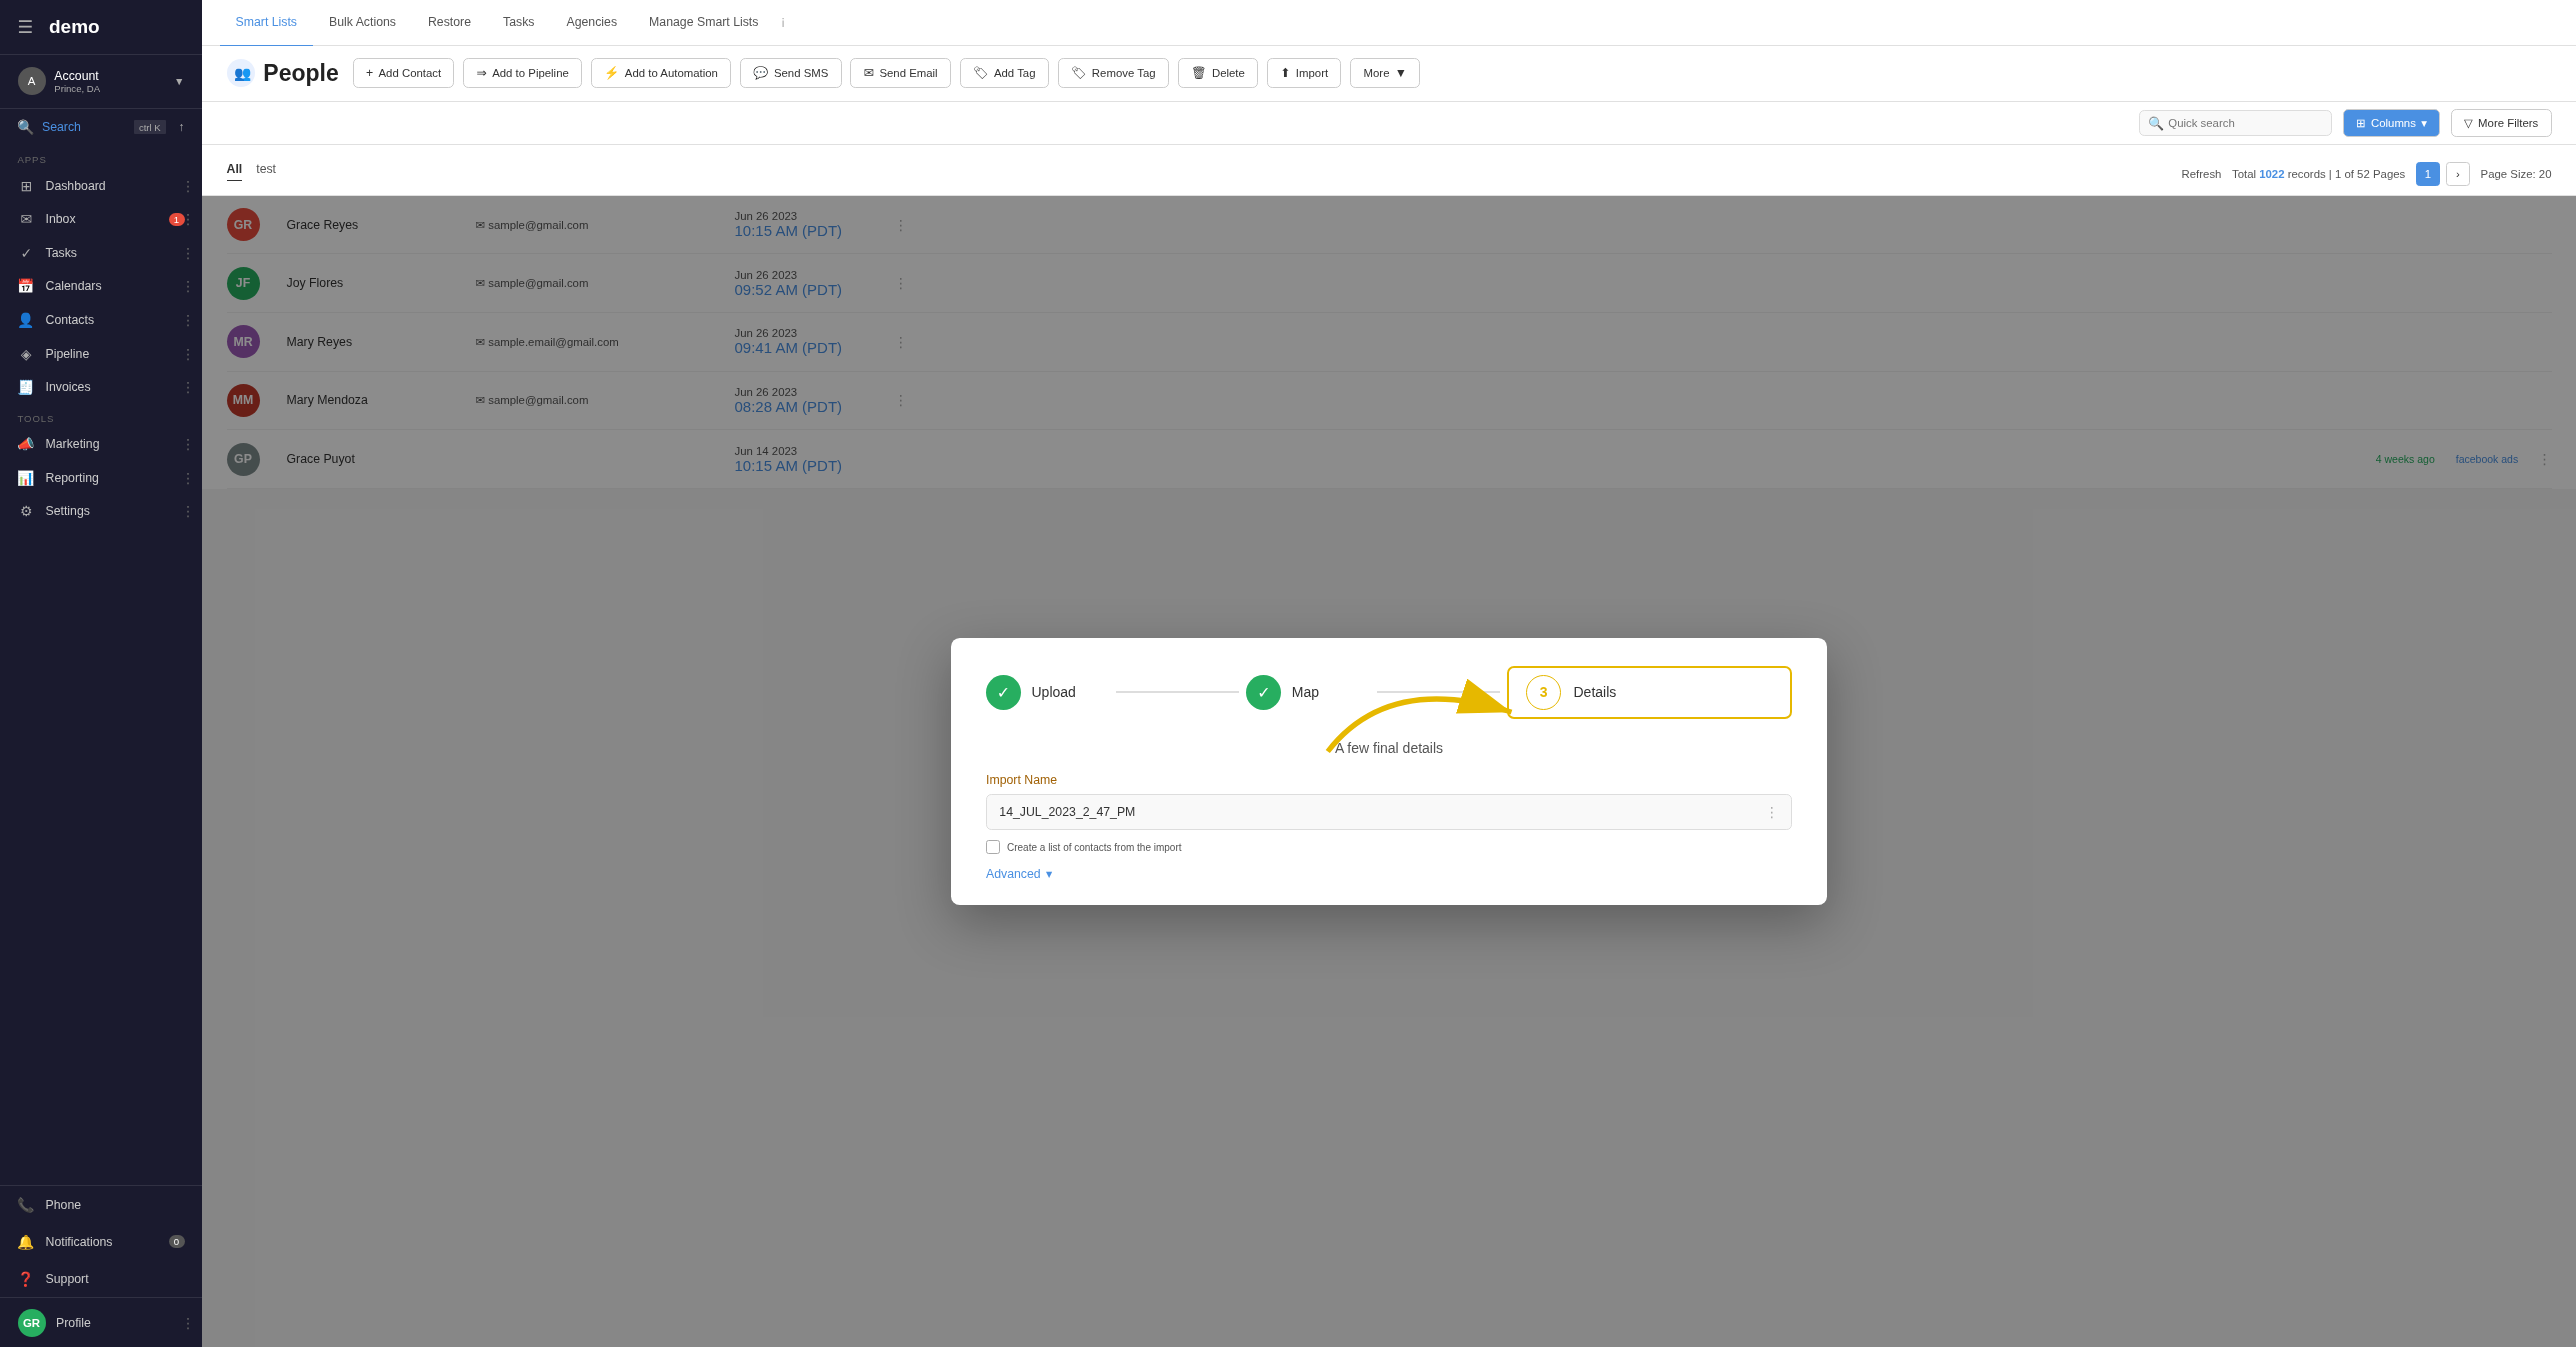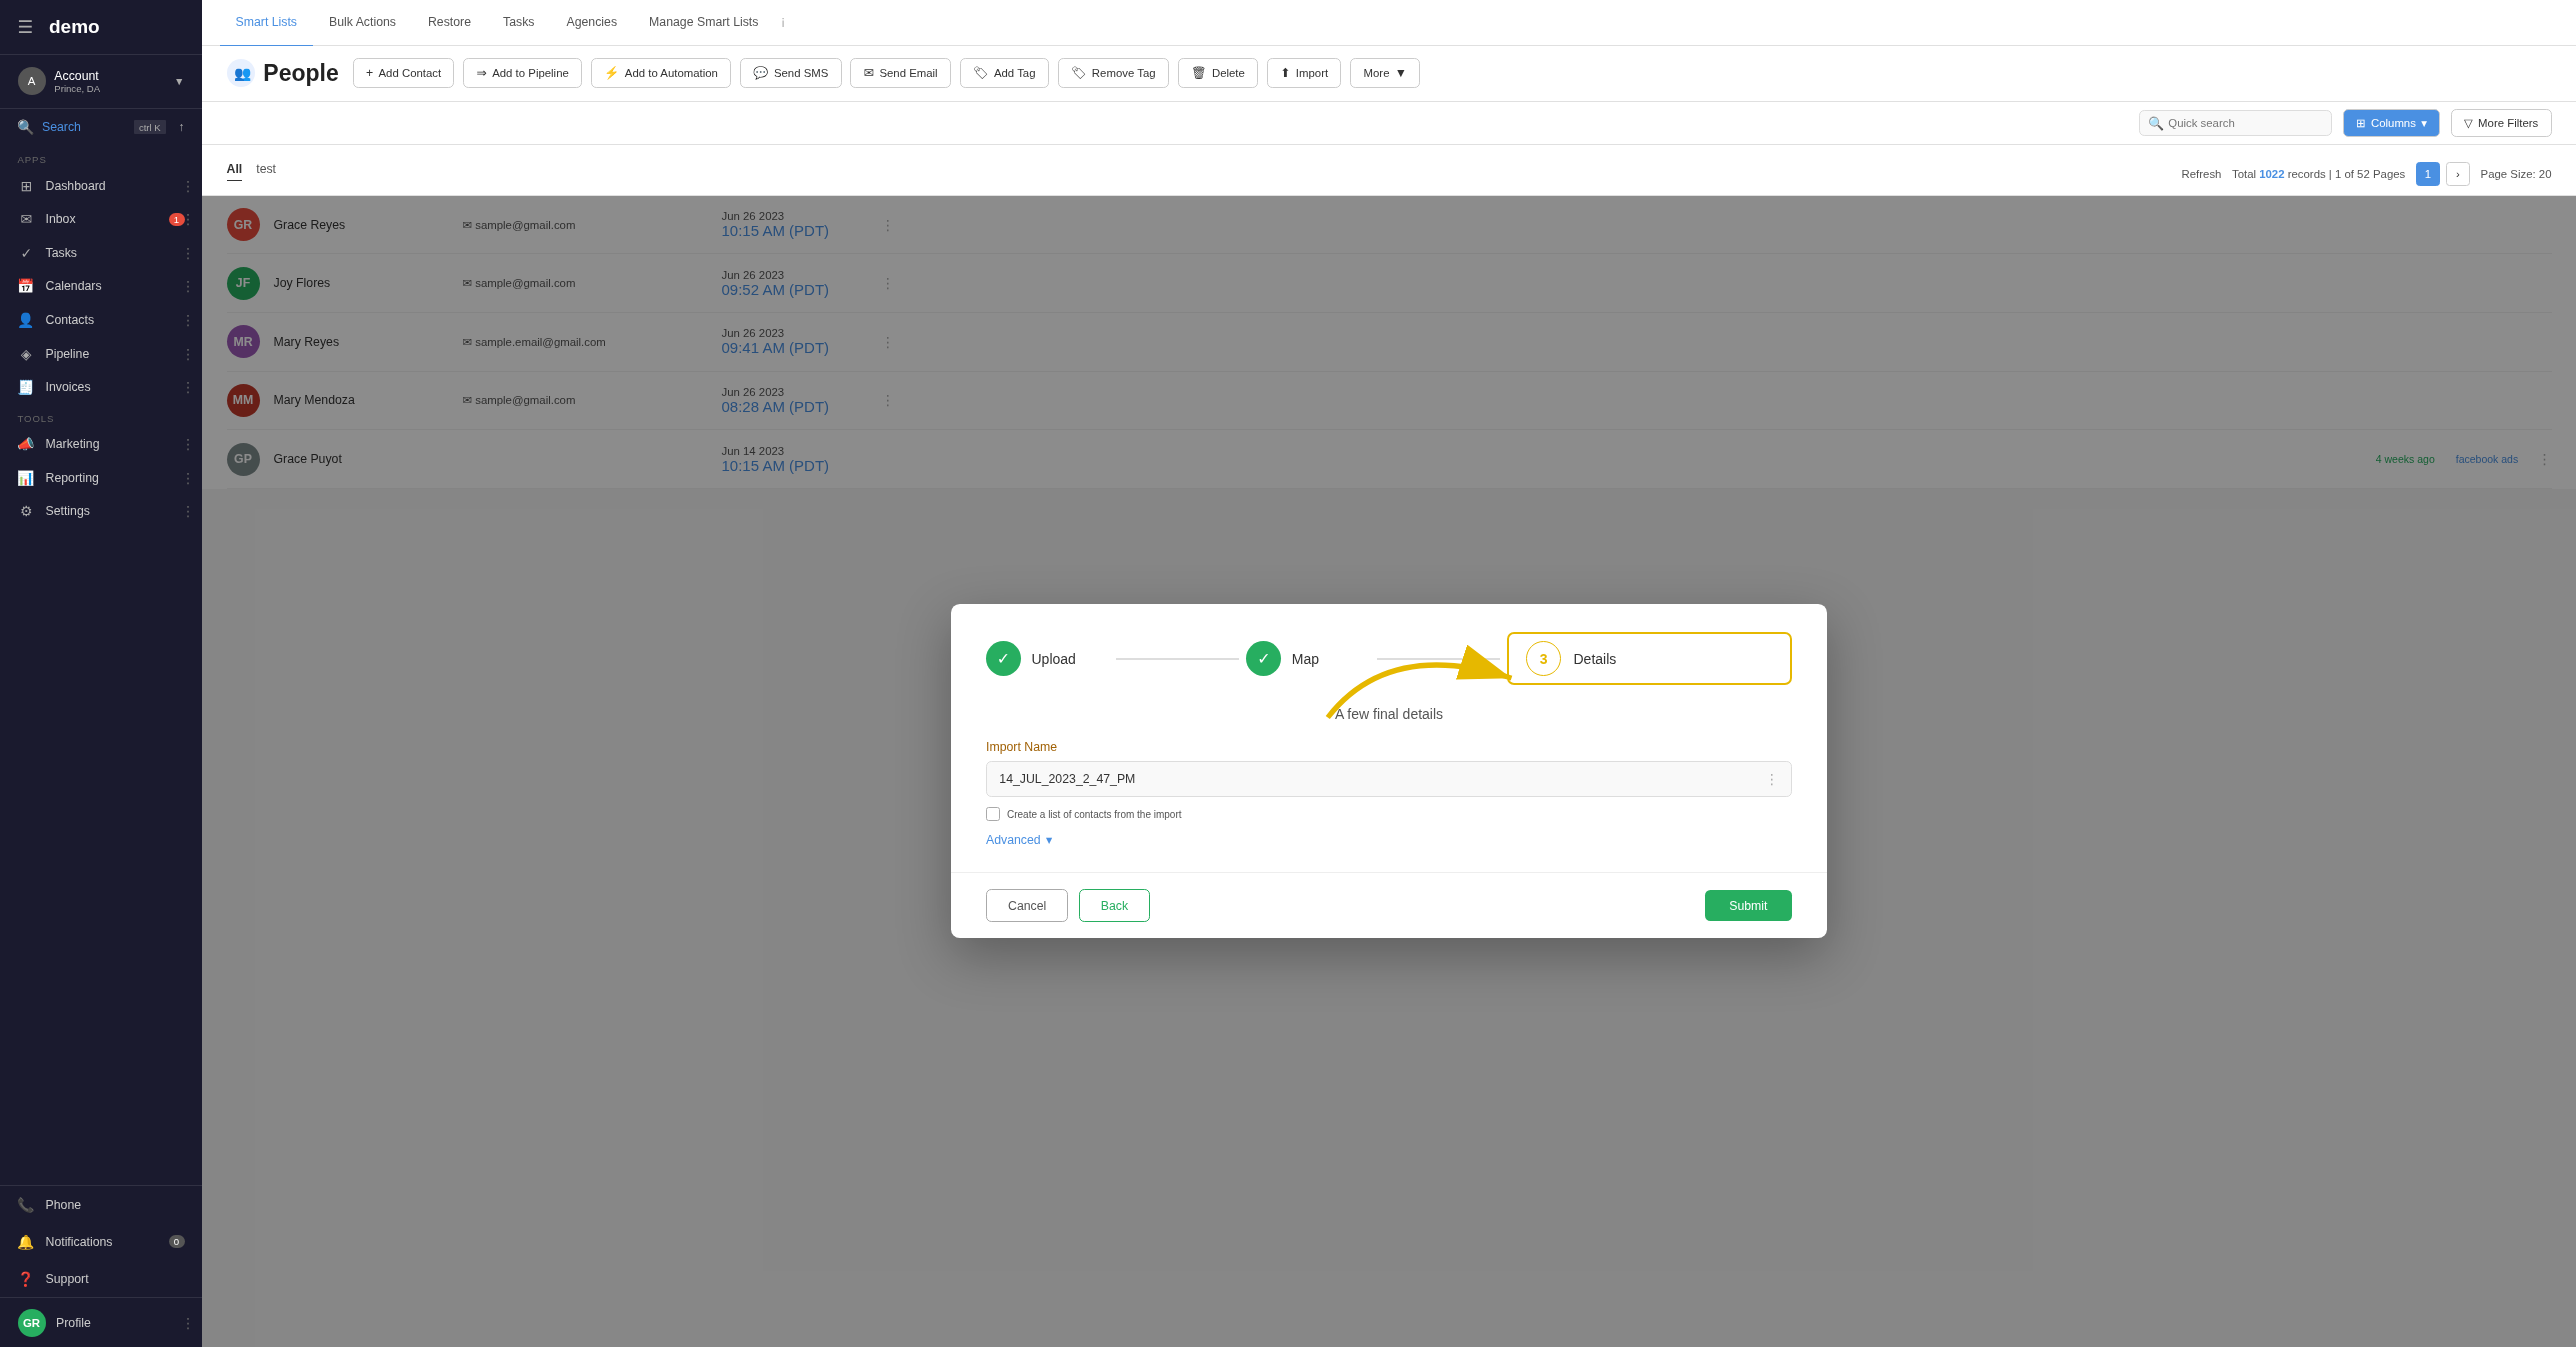--- a/index.html
+++ b/index.html
@@ -106,21 +106,21 @@
     .columns-btn { display: flex; align-items: center; gap: 5.3px; padding: 6.1px 12.3px; border: 0.9px solid #ccc; border-radius: 5.3px; background: #4a90e2; color: #fff; font-size: 11.4px; cursor: pointer; }
     .filters-btn { display: flex; align-items: center; gap: 5.3px; padding: 6.1px 12.3px; border: 0.9px solid #ccc; border-radius: 5.3px; background: #fff; color: #333; font-size: 11.4px; cursor: pointer; }
 
     
     .content-area { flex: 1; position: relative; overflow: hidden; }
 
     
     .table-bg { background: #fff; padding: 0 24.5px; }
     .table-row-item { display: flex; align-items: center; gap: 14px; padding: 12.3px 0; border-bottom: 0.9px solid #f0f0f0; }
     .avatar-circle { width: 33px; height: 33px; border-radius: 50%; display: flex; align-items: center; justify-content: center; color: #fff; font-size: 12.3px; font-weight: 600; flex-shrink: 0; }
-    .contact-name { font-size: 12.3px; color: #333; font-weight: 500; width: 175px; }
+    .contact-name { font-size: 12.3px; color: #333; font-weight: 500; width: 175px; margin-left: 13px; }
     .email-cell { display: flex; align-items: center; gap: 5.3px; font-size: 11.4px; color: #555; width: 245px; }
     .date-cell { font-size: 11.4px; color: #555; width: 140px; }
     .date-time { color: #4a90e2; font-size: 15px; }
     .tag-cell { font-size: 10.5px; color: #888; margin-left: auto; }
     .row-menu { color: #aaa; cursor: pointer; margin-left: 5.3px; }
 
     
     .overlay {
       position: absolute; top: 0; left: 0; right: 0; bottom: 0; background: rgba(0,0,0,0.45); z-index: 100; display: flex; align-items: center; justify-content: center;
     }
@@ -484,24 +484,17 @@
               <div class="checkbox"></div>
               <span class="checkbox-label">Create a list of contacts from the import</span>
             </div>
             <div class="advanced-link">
               <span>Advanced</span>
               <span>▾</span>
             </div>
           </div>
         </div>
 
-        <div class="modal-footer">
-          <div class="modal-footer-left">
-            <button class="btn-cancel">Cancel</button>
-            <button class="btn-back">Back</button>
-          </div>
-          <button class="btn-submit">Submit</button>
-        </div>
       </div>
     </div>
   </div>
 </div>
 
 
 </body></html>

